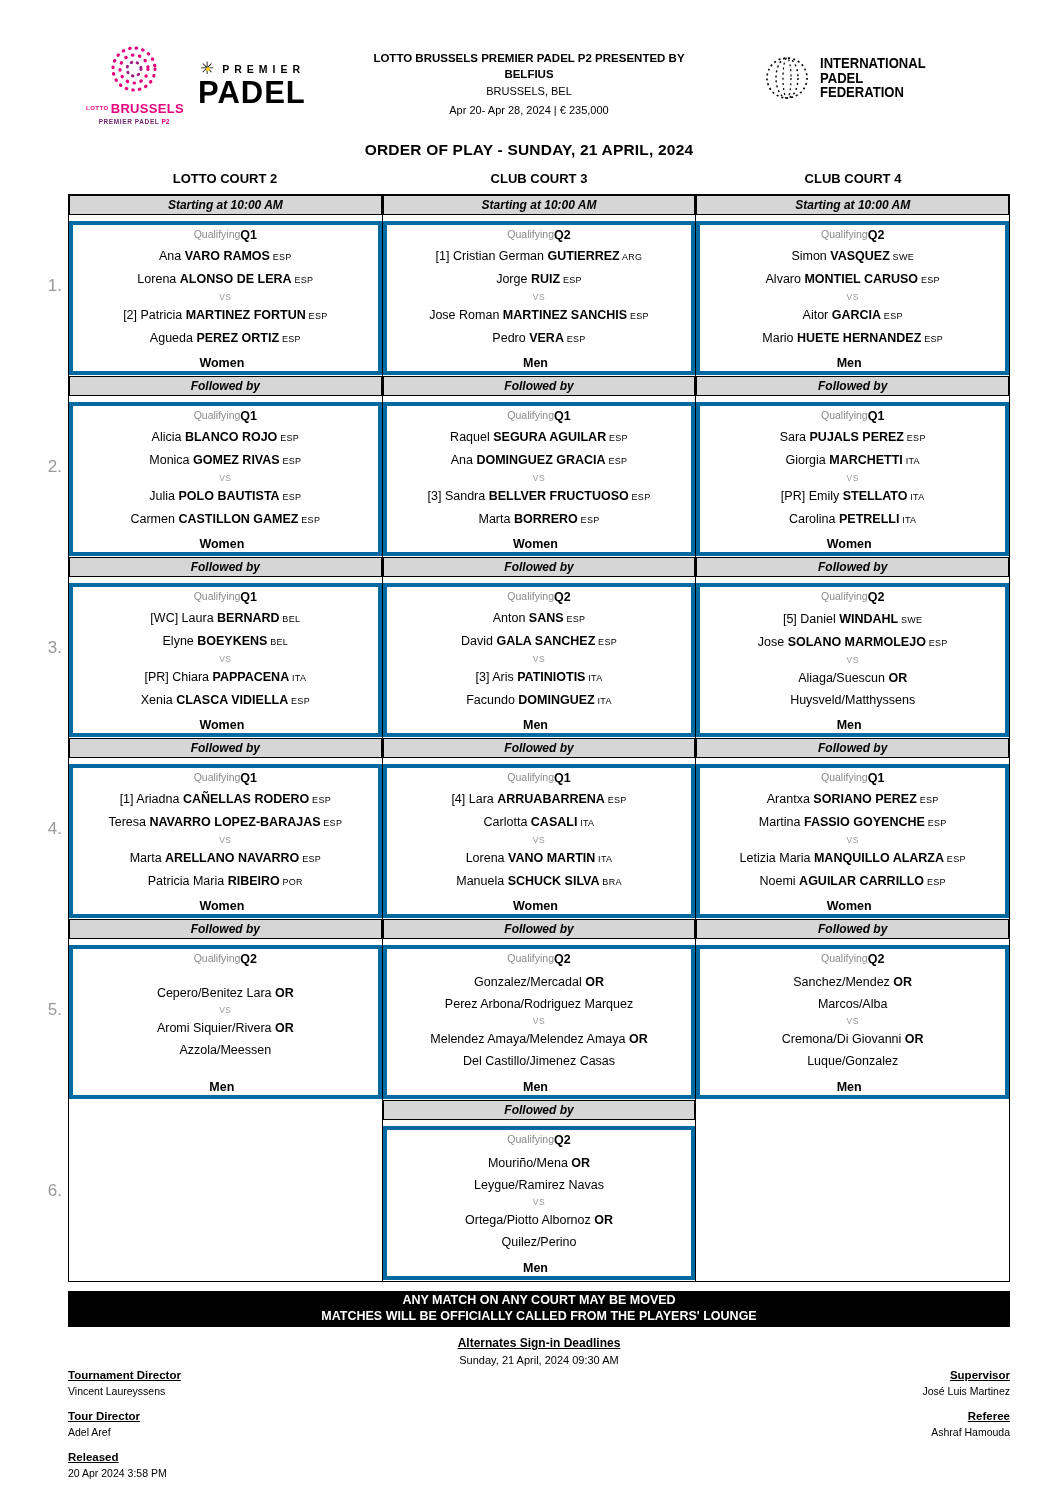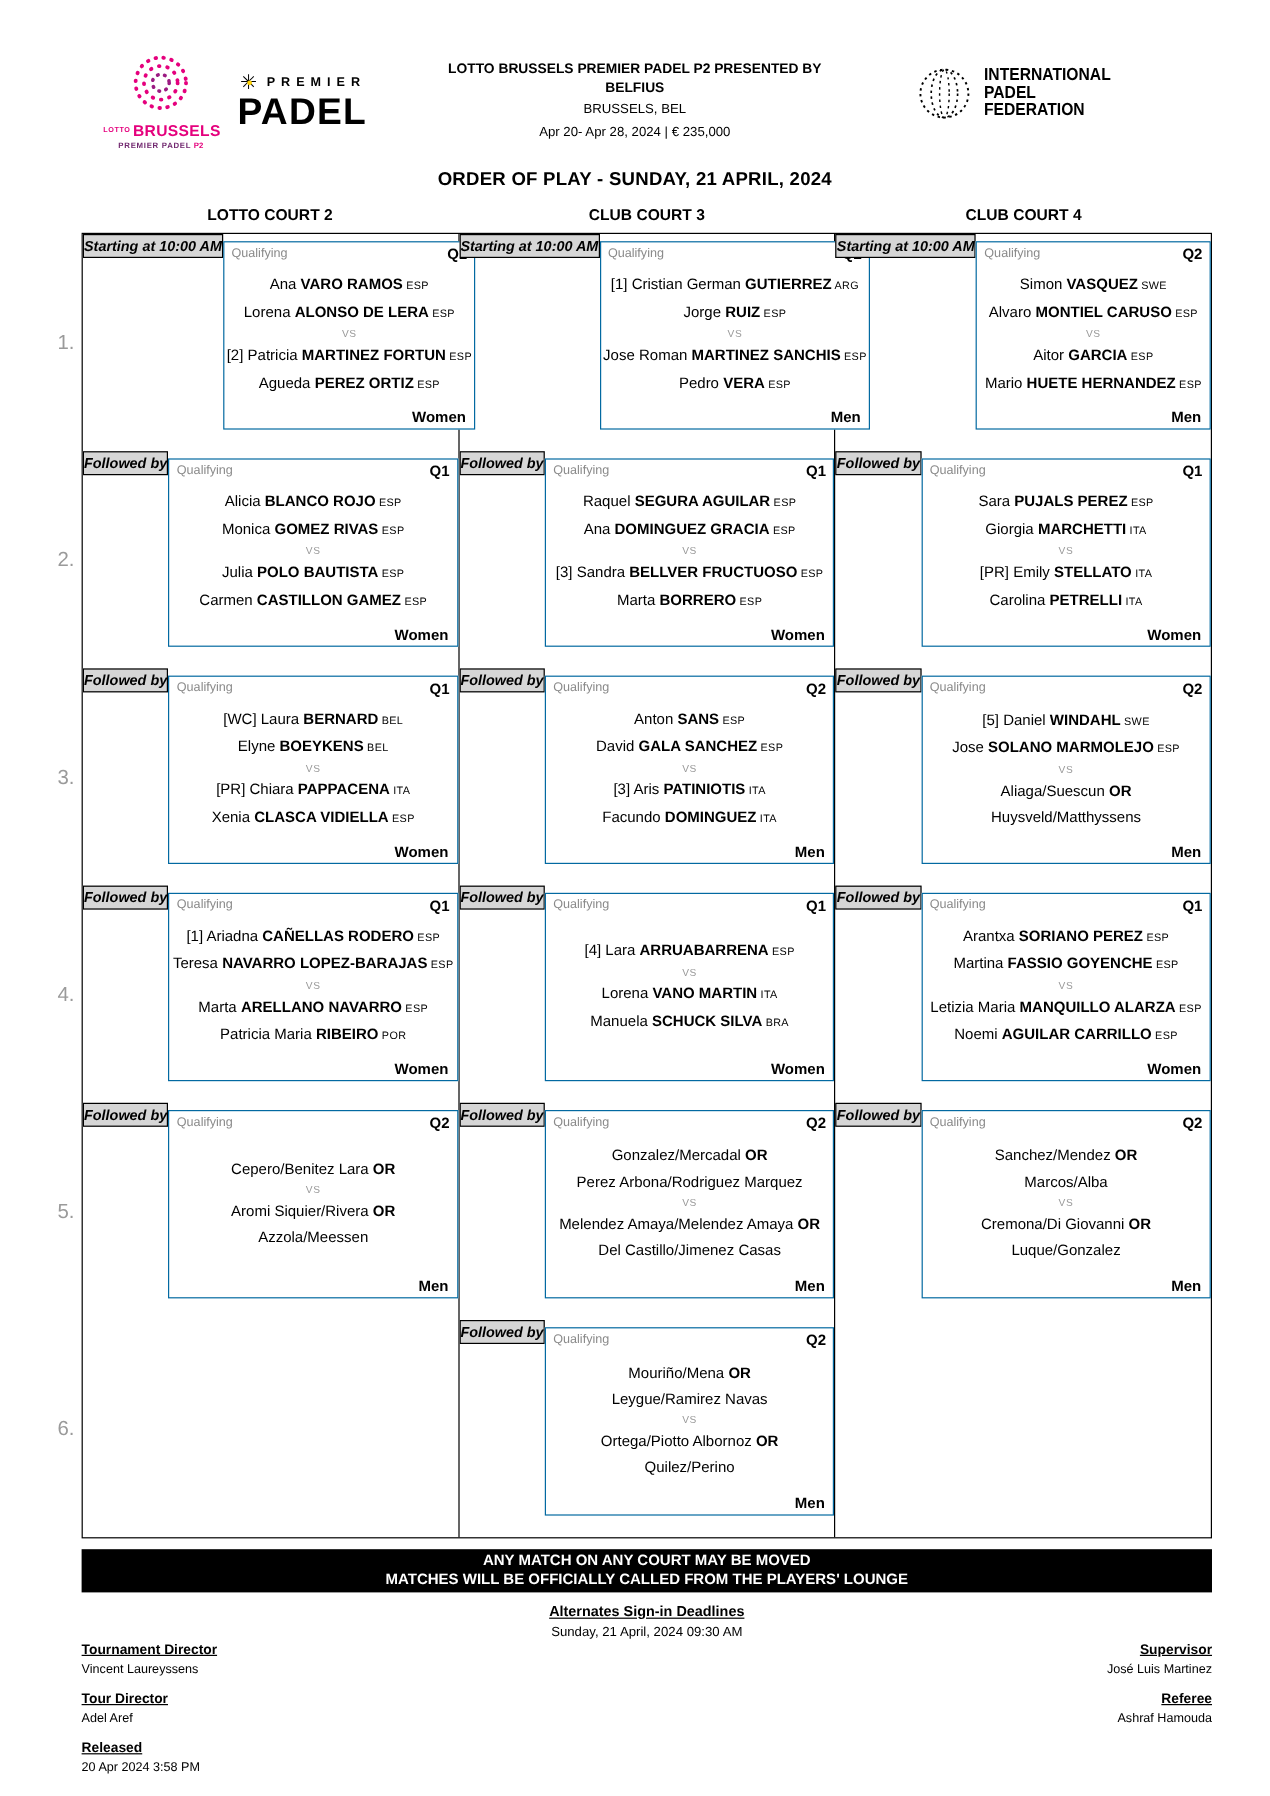--- a/index.html
+++ b/index.html
@@ -40,26 +40,26 @@
   .row-num { height:181px; display:flex; align-items:center; justify-content:flex-end; color:#9a9a9a; font-size:17px; }
 
   .schedule { position:absolute; left:68px; top:170px; width:942px; }
   .court-headers { display:flex; height:24px; }
   .court-name { flex:1; text-align:center; font-weight:bold; font-size:13px; line-height:18px; }
 
   .grid { display:flex; border:1.5px solid #000; background:#fff; }
   .court-col { flex:1; border-right:1.5px solid #000; min-width:0; }
   .court-col:last-child { border-right:none; }
 
-  .slot { height:181px; display:flex; flex-direction:row; padding-bottom:18px; }
+  .slot { height:181px; display:flex; flex-direction:column; padding-bottom:1px; }
   .slot-bar {
     flex:0 0 auto; height:20px; line-height:18px; border:1px solid #000;
     background:#d6d6d6; text-align:center; font-style:italic; font-weight:bold; font-size:12px;
   }
-  .match-box { border:1px solid #0369a1; margin-top:6px; flex:1; display:flex; flex-direction:column; background:#fff; }
+  .match-box { border:4px solid #0369a1; margin-top:6px; flex:1; display:flex; flex-direction:column; background:#fff;align-items:center; }
   .match-head { display:flex; justify-content:space-between; align-items:flex-start; padding:3px 6px 0 6px; height:18px; }
   .stage { color:#8a8a8a; font-size:10.5px; }
   .round { font-weight:bold; font-size:12.5px; }
   .match-body { flex:1; display:flex; flex-direction:column; justify-content:center; text-align:center; padding:0 2px 2px; }
   .player-line { font-size:12.5px; line-height:22px; white-space:nowrap; }
   .seg-bold { font-weight:bold; }
   .seg-nat { font-size:9px; letter-spacing:.3px; }
   .vs { font-size:8.5px; color:#999; line-height:13px; letter-spacing:.5px; }
   .match-foot { height:18px; text-align:right; padding-right:7px; }
   .category { font-weight:bold; font-size:12.5px; }
@@ -279,20 +279,21 @@
         </div>
         <div class="slot">
           <div class="slot-bar">Followed by</div>
           <div class="match-box">
             <div class="match-head">
               <span class="stage">Qualifying</span>
               <span class="round">Q1</span>
             </div>
             <div class="match-body">
               <div class="player-line"><span class="seg-pre">[4] </span><span class="seg-name">Lara </span><span class="seg-bold">ARRUABARRENA</span><span class="seg-nat"> ESP</span></div>
+              <div class="player-line"><span class="seg-name">Carlotta </span><span class="seg-bold">CASALI</span><span class="seg-nat"> ITA</span></div>
               <div class="vs">VS</div>
               <div class="player-line"><span class="seg-name">Lorena </span><span class="seg-bold">VANO MARTIN</span><span class="seg-nat"> ITA</span></div>
               <div class="player-line"><span class="seg-name">Manuela </span><span class="seg-bold">SCHUCK SILVA</span><span class="seg-nat"> BRA</span></div>
             </div>
             <div class="match-foot"><span class="category">Women</span></div>
           </div>
         </div>
         <div class="slot">
           <div class="slot-bar">Followed by</div>
           <div class="match-box">

